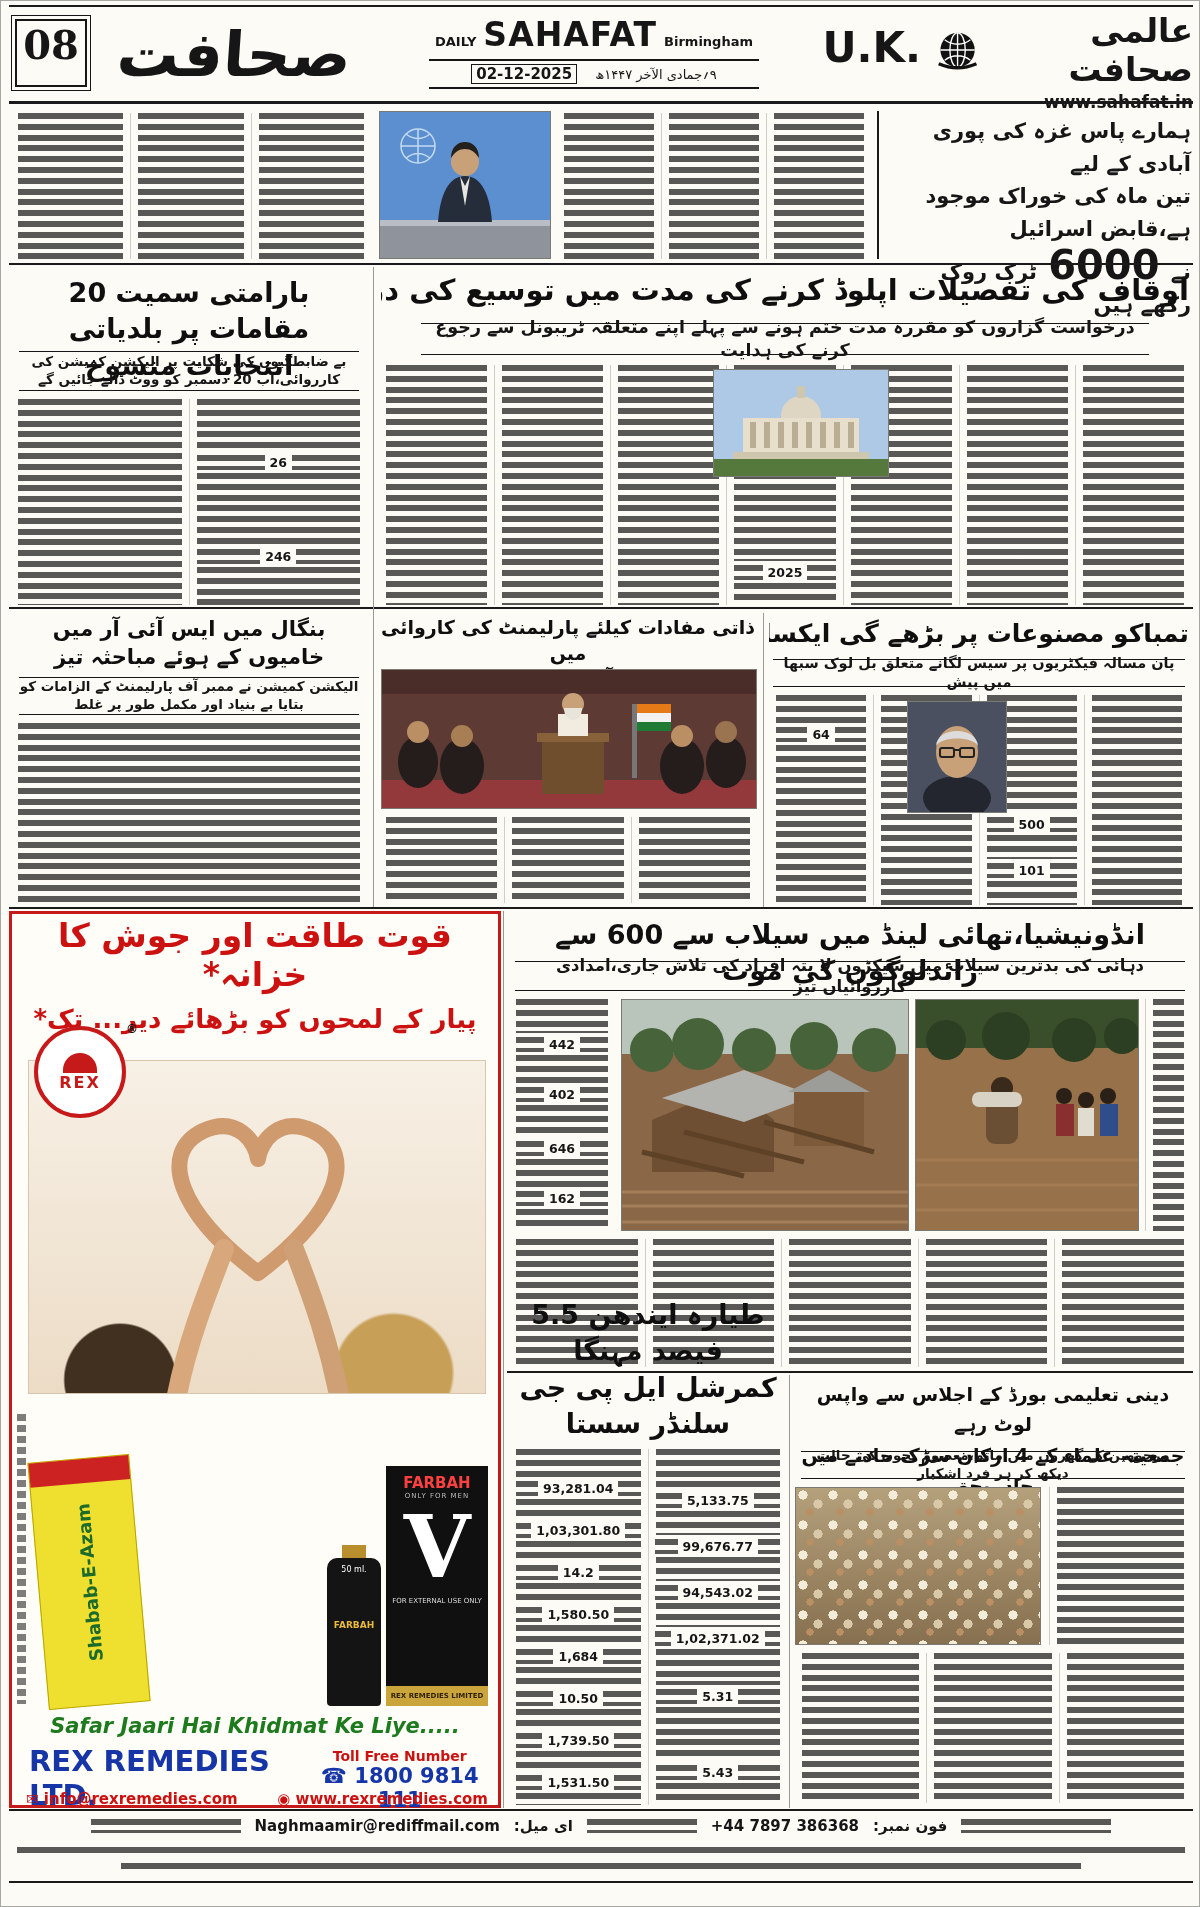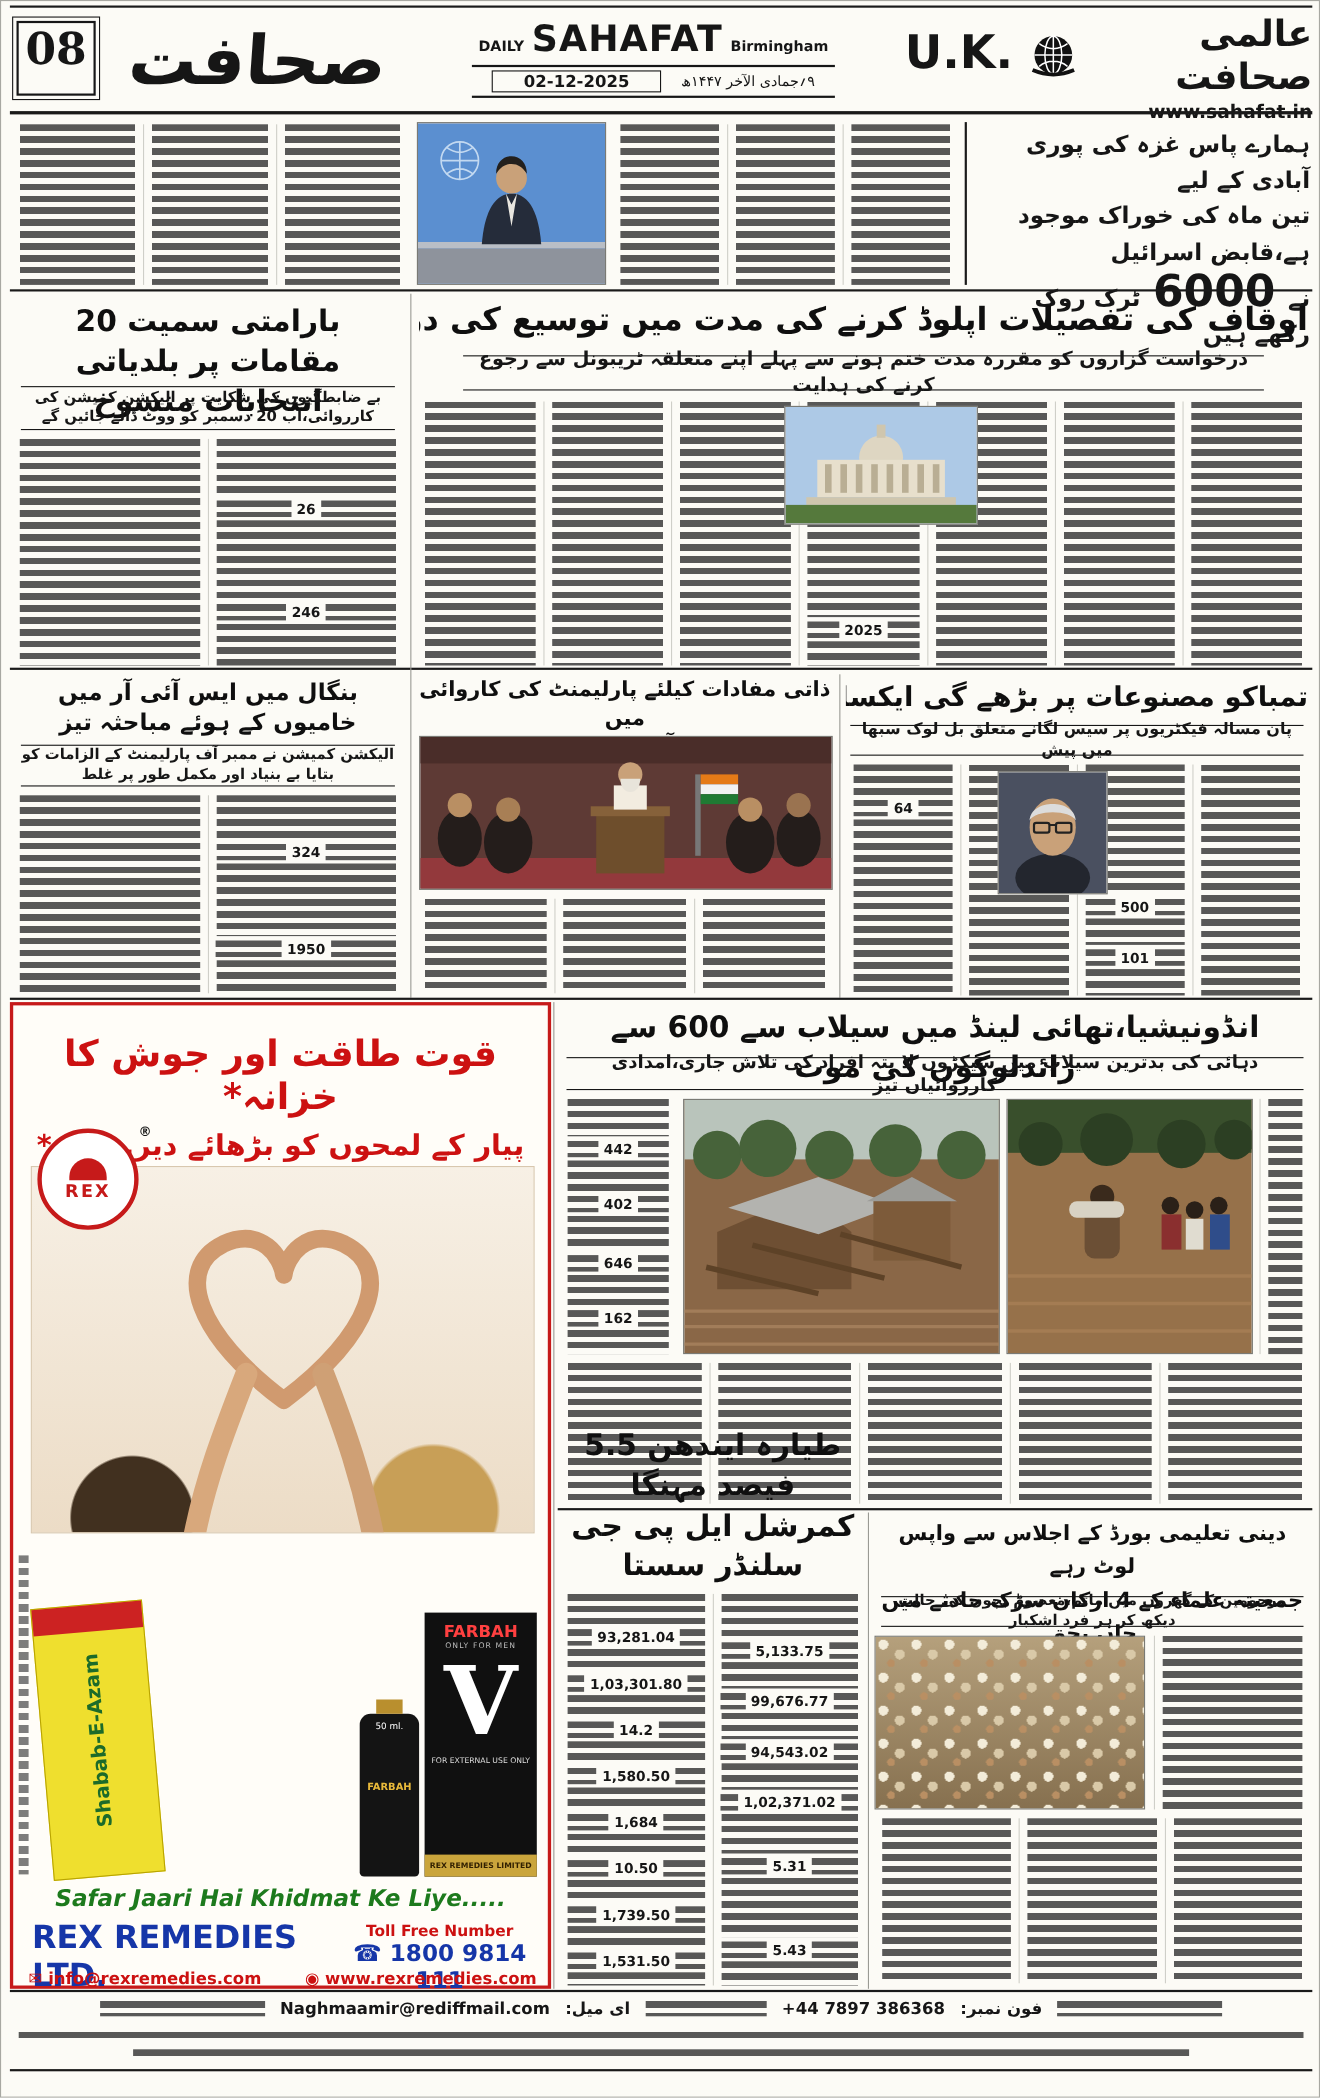--- a/index.html
+++ b/index.html
@@ -42,21 +42,21 @@
     <div class="abs rtl" style="left:100px;top:2px;width:250px;height:90px;display:flex;align-items:center;justify-content:center">
       <span style="font-size:62px;font-weight:bold;transform:skewX(-4deg)">صحافت</span>
     </div>
     <div class="abs" style="left:420px;top:8px;width:330px;height:84px;text-align:center">
       <div style="display:flex;align-items:baseline;justify-content:center;gap:7px">
         <span style="font-size:13px;font-weight:bold">DAILY</span>
         <span style="font-size:33px;font-weight:bold;letter-spacing:1px">SAHAFAT</span>
         <span style="font-size:13px;font-weight:bold">Birmingham</span>
       </div>
       <div style="margin-top:5px;border-top:2px solid #161616;border-bottom:2px solid #161616;padding:3px 8px;display:flex;justify-content:center;gap:18px;align-items:center">
-        <span style="font-size:15px;font-weight:bold;border:1.5px solid #161616;padding:0 28px">02-12-2025</span>
+        <span style="font-size:15px;font-weight:bold;border:1.5px solid #161616;padding:0 4px">02-12-2025</span>
         <span class="rtl" style="font-size:13px">۹؍جمادی الآخر ۱۴۴۷ھ</span>
       </div>
     </div>
     <div class="abs" style="left:762px;top:16px;width:150px;font-size:42px;font-weight:bold;text-align:right">U.K.</div>
     <div class="abs" style="left:928px;top:4px;width:256px;height:90px">
       <div style="display:flex;align-items:center;justify-content:flex-end;gap:10px">
         <svg width="48" height="48" viewBox="0 0 48 48">
           <circle cx="24" cy="24" r="20" fill="#111"></circle>
           <g stroke="#fff" stroke-width="1.6" fill="none">
             <ellipse cx="24" cy="24" rx="9" ry="20"></ellipse>
@@ -175,35 +175,20 @@
     </div>
   </section>
   <div class="rule" style="left:8px;top:606px;width:1184px;height:2px"></div>
 
   <section>
     <div class="hl" style="left:14px;top:614px;width:348px;font-size:21px">بنگال میں ایس آئی آر میں خامیوں کے ہوئے مباحثہ تیز</div>
     <div class="sub" style="left:18px;top:676px;width:340px;height:38px;font-size:13.5px">الیکشن کمیشن نے ممبر آف پارلیمنٹ کے الزامات کو بتایا بے بنیاد اور مکمل طور پر غلط</div>
     <div class="cols" style="left:10px;top:722px;width:356px;height:180px">
       <div class="colplain">
         <div class="bars" style="flex:1"></div>
-      </div>
-      <div class="colplain">
-        <div class="bars" style="height:40px"></div>
-        <div class="numline">
-            <span class="nbar"></span>
-            <b>324</b>
-            <span class="nbar"></span>
-          </div>
-        <div class="bars" style="flex:1"></div>
-        <div class="numline">
-            <span class="nbar"></span>
-            <b>1950</b>
-            <span class="nbar"></span>
-          </div>
-        <div class="bars" style="height:30px"></div>
       </div>
     </div>
   </section>
   <div class="vrule" style="left:372px;top:266px;height:640px;background:#9a9a94;width:1px"></div>
 
   <section>
     <div class="hl" style="left:378px;top:614px;width:378px;font-size:19px">
       <span>ذاتی مفادات کیلئے پارلیمنٹ کی کاروائی میں</span><br>
       <span>رکاوٹ نہیں آنی چاہیے :وزیر اعظم</span>
     </div>
@@ -280,21 +265,21 @@
         <path d="M28 44 C29 24 69 24 70 44 C65 34 33 34 28 44Z" fill="#dcdcdc"></path>
         <rect x="32" y="46" width="14" height="9" rx="2" fill="none" stroke="#222" stroke-width="2"></rect>
         <rect x="52" y="46" width="14" height="9" rx="2" fill="none" stroke="#222" stroke-width="2"></rect>
         <line x1="46" y1="48" x2="52" y2="48" stroke="#222" stroke-width="2"></line>
       </svg>
     </div>
   </section>
   <div class="rule" style="left:8px;top:906px;width:1184px;height:2px"></div>
 
   <aside class="abs" style="left:8px;top:910px;width:492px;height:897px;border:3px solid #c61a1a;background:#fffdf8">
-    <div class="rtl ctr" style="margin-top:24px;font-size:33px;font-weight:bold;color:#cc1111">قوت طاقت اور جوش کا خزانہ*</div>
+    <div class="rtl ctr" style="margin-top:2px;font-size:33px;font-weight:bold;color:#cc1111">قوت طاقت اور جوش کا خزانہ*</div>
     <div class="rtl ctr" style="margin-top:10px;font-size:26px;font-weight:bold;color:#cc1111">پیار کے لمحوں کو بڑھائے دیر... تک*</div>
     <div class="abs" style="left:22px;top:112px;width:92px;height:92px;border-radius:50%;border:4px solid #c61a1a;background:#fff;display:flex;flex-direction:column;align-items:center;justify-content:center;z-index:3">
       <div style="width:34px;height:20px;border-radius:17px 17px 0 0;background:#c61a1a"></div>
       <b style="color:#c61a1a;font-size:16px;letter-spacing:2px">REX</b>
     </div>
     <span class="abs" style="left:114px;top:108px;font-size:12px;font-weight:bold;z-index:3">®</span>
     <div class="abs" style="left:16px;top:146px;width:458px;height:334px;overflow:hidden;border:1px solid #d8c7ae;background:radial-gradient(circle 95px at 20% 96%,#41301f 58%,rgba(0,0,0,0) 60%),radial-gradient(circle 105px at 80% 94%,#c89f57 55%,rgba(0,0,0,0) 58%),linear-gradient(#f7f0e5,#ecdcc6)">
       <svg width="458" height="334" viewBox="0 0 458 334">
         <path d="M229 212 C149 152 129 92 174 70 C209 54 227 82 229 98 C231 82 249 54 284 70 C329 92 309 152 229 212 Z" fill="none" stroke="#d09a6f" stroke-width="16" stroke-linejoin="round"></path>
         <path d="M148 334 C158 284 174 242 195 188" stroke="#d8a87c" stroke-width="20" fill="none" stroke-linecap="round"></path>

